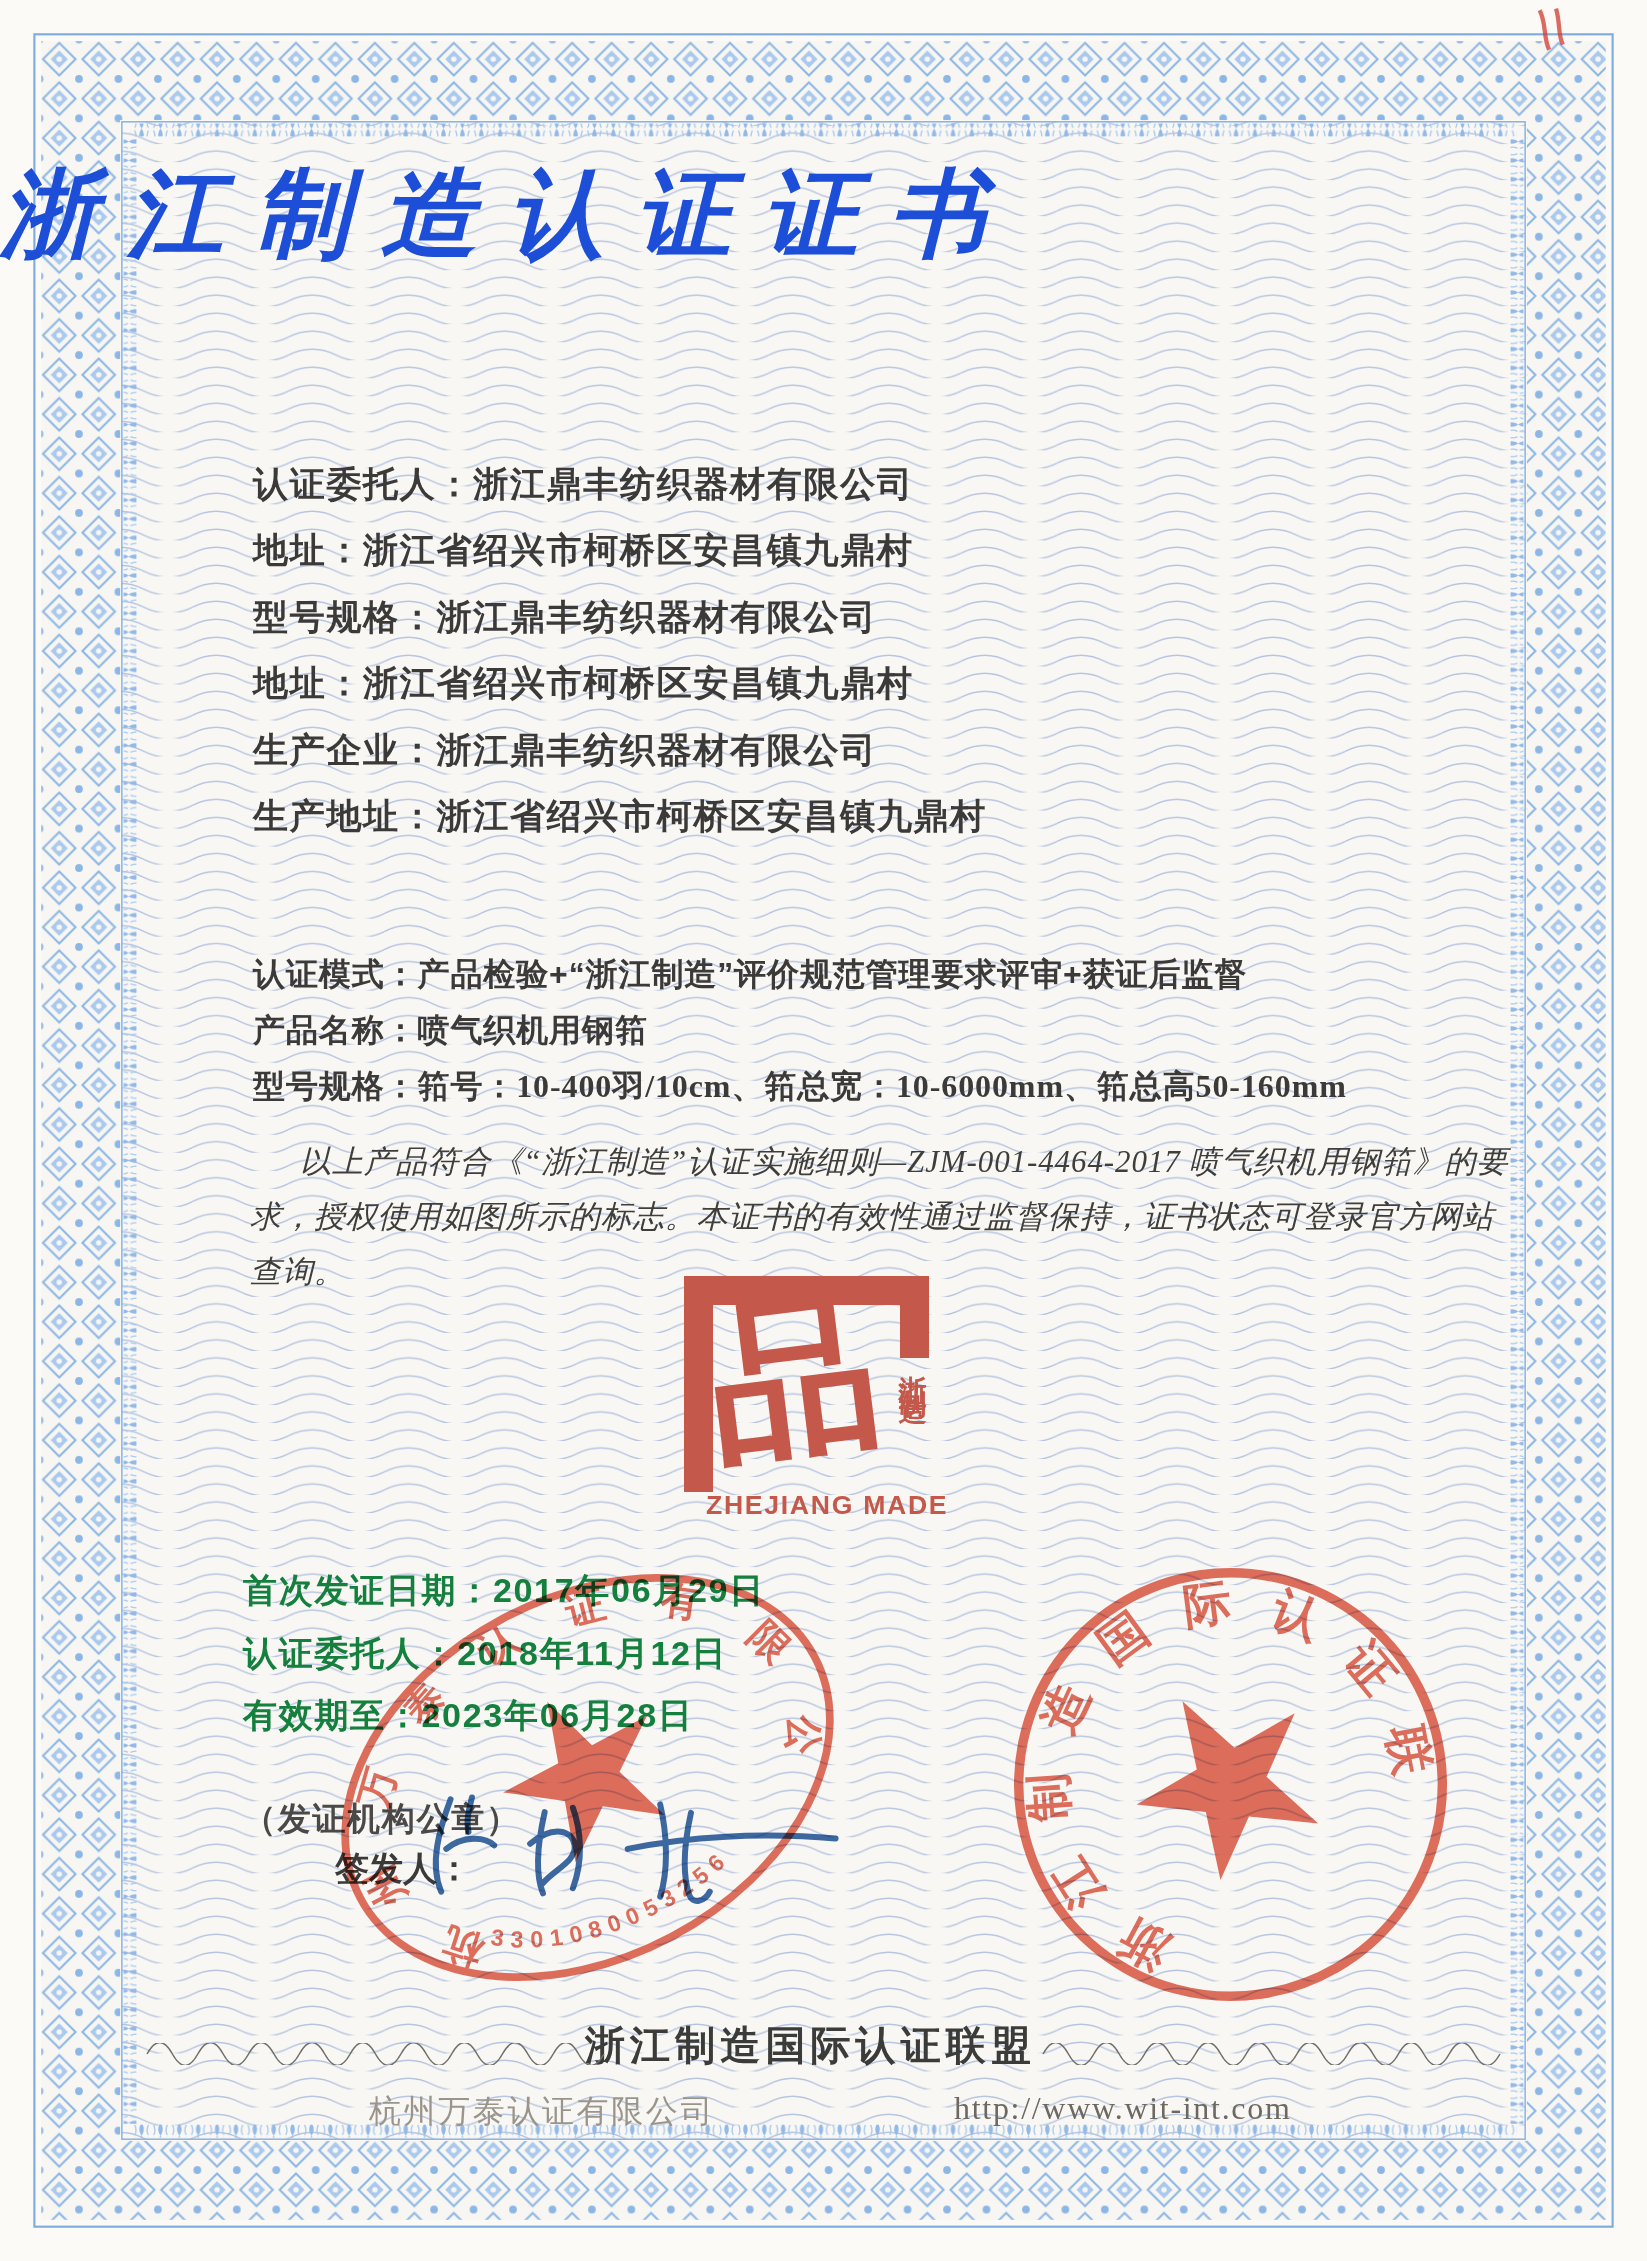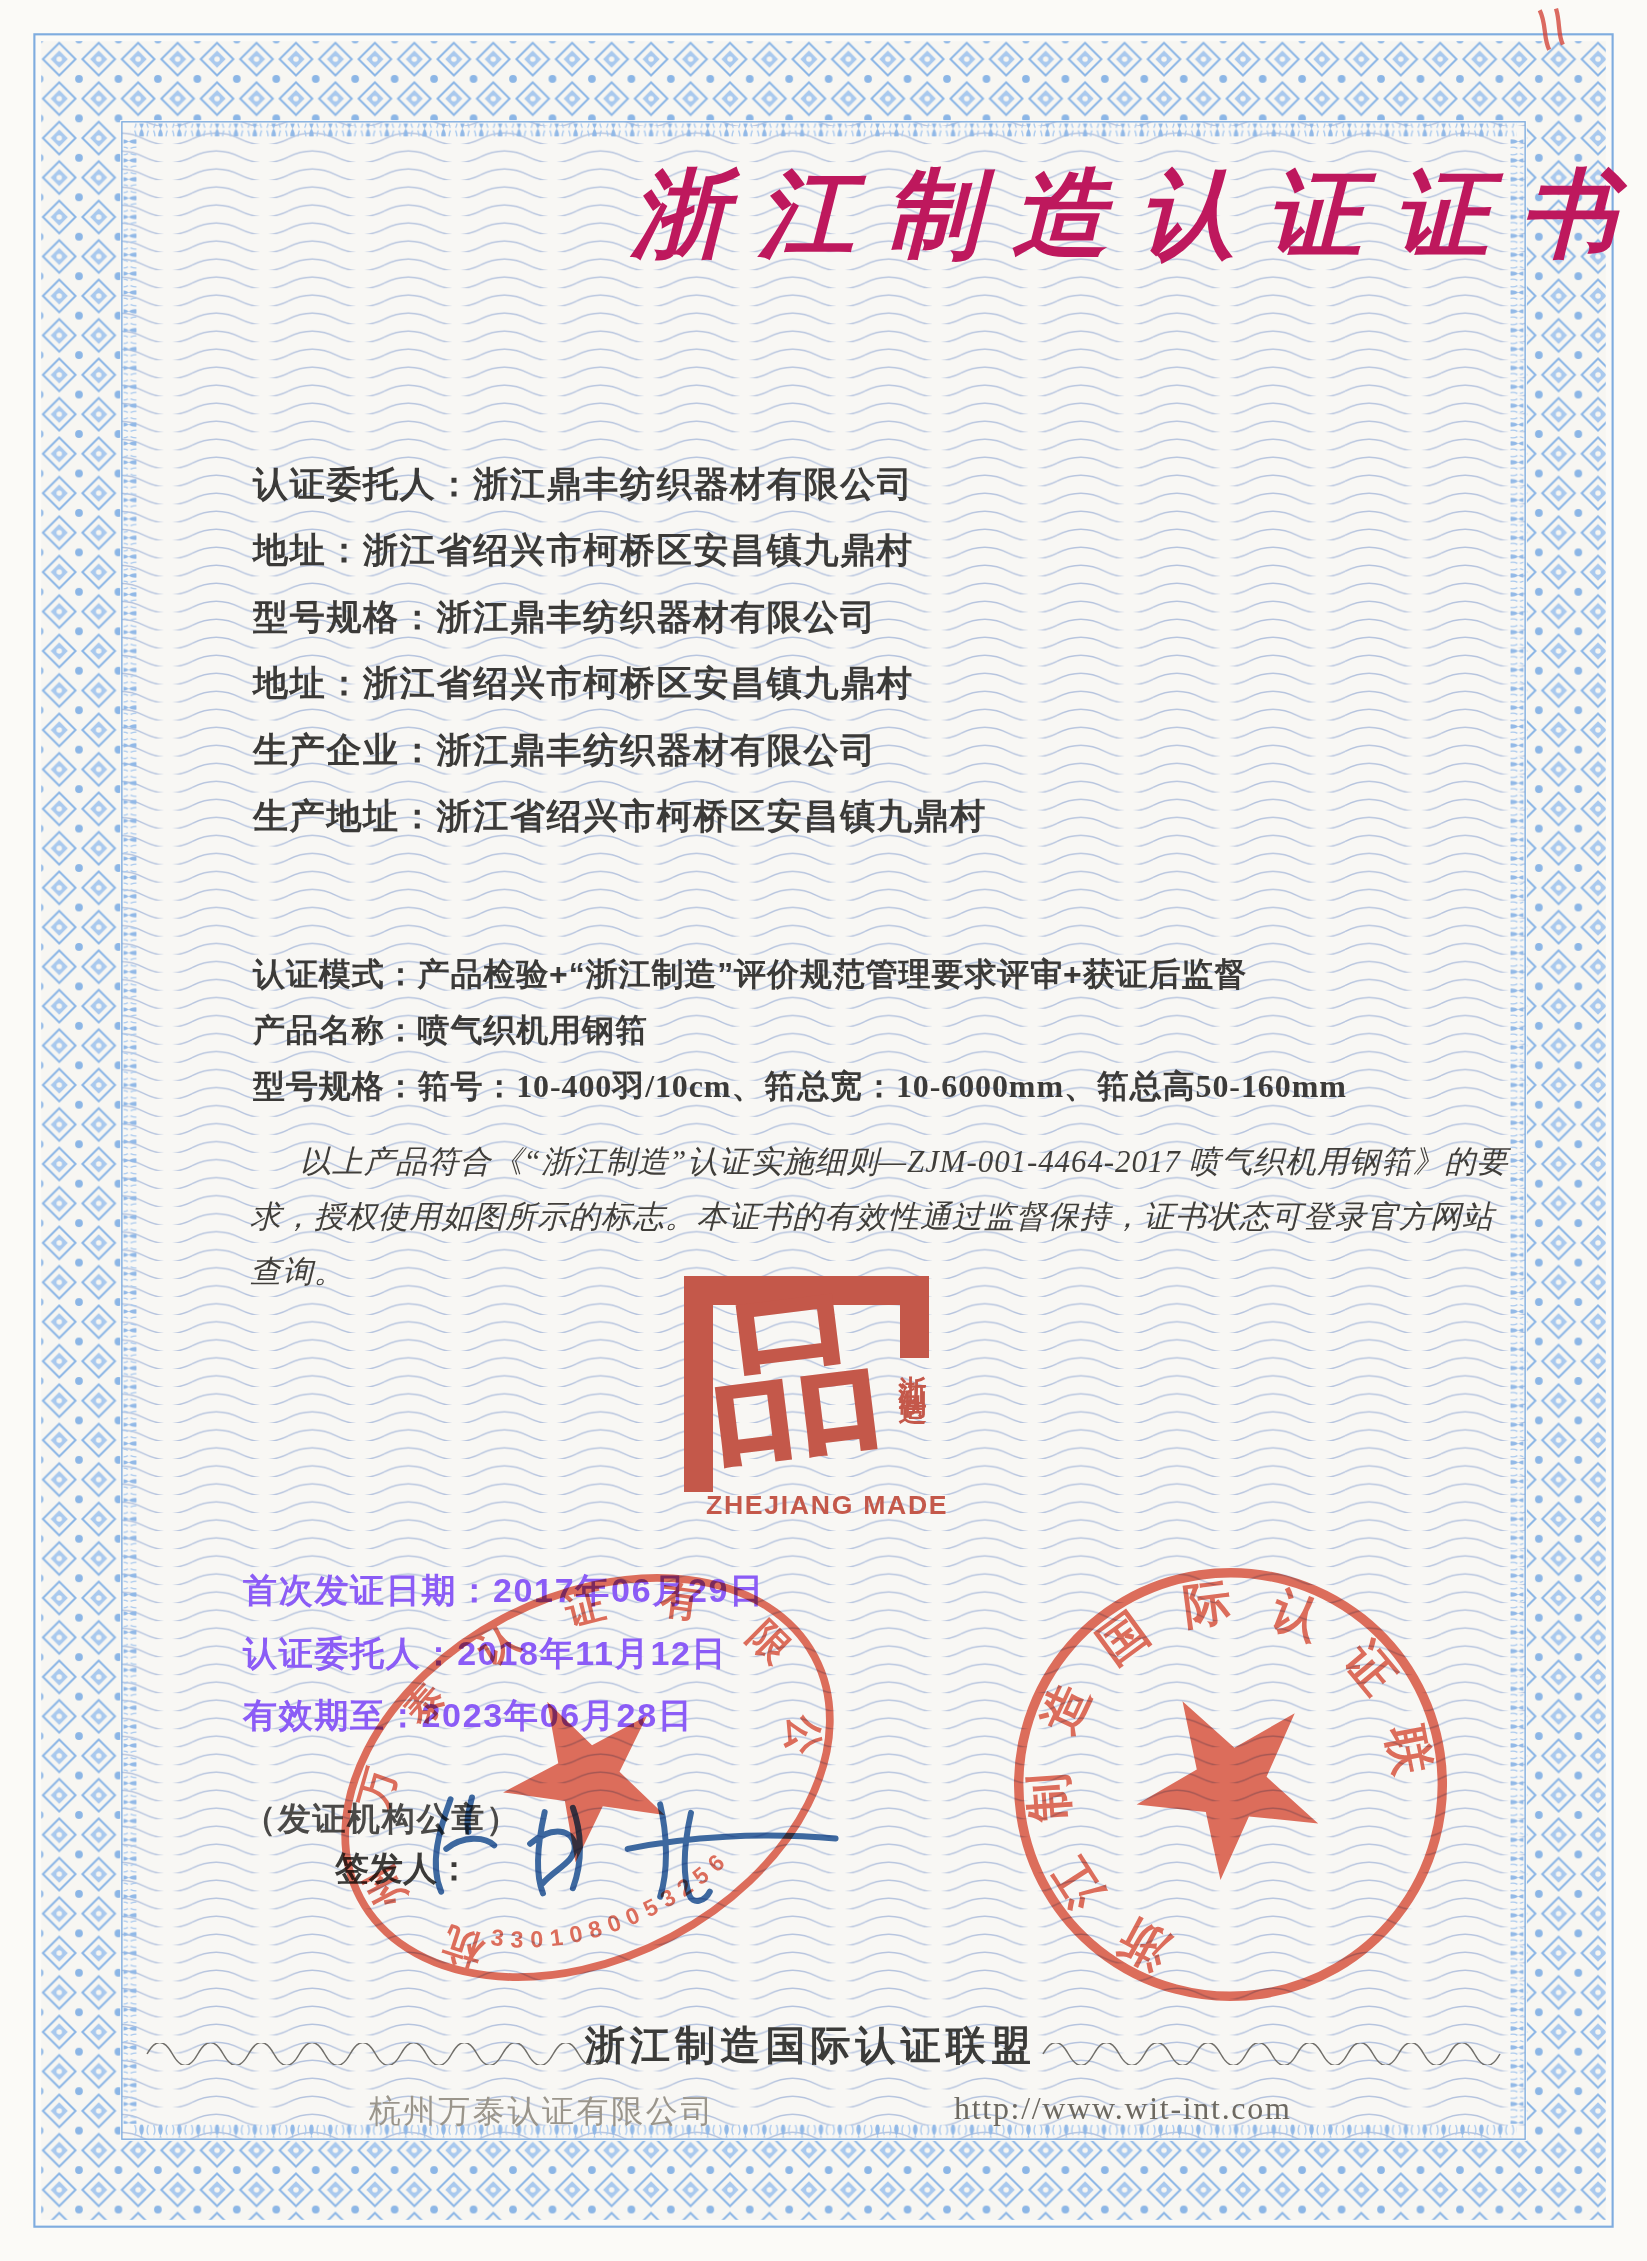--- a/index.html
+++ b/index.html
@@ -1,32 +1,32 @@
 <!DOCTYPE html>
 <html style="font-size:13.7px"><head>
 <meta charset="utf-8">
 <style>
   html,body{margin:0;padding:0;background:#e8e6e2;}
   .page{position:relative;width:1647px;height:2261px;background:#fbfaf7;overflow:hidden;
         font-family:"Liberation Sans",sans-serif;color:#3b3a37;}
   .abs{position:absolute;}
   .bg-svg{position:absolute;left:0;top:0;z-index:0;}
   .layer{position:absolute;left:0;top:0;width:100%;height:100%;z-index:2;}
-  .title{left:0;right:0;top:151px;text-align:right;
+  .title{left:0;right:0;top:151px;text-align:left;
          font-family:"DejaVu Serif",serif;font-style:italic;font-weight:700;
-         font-size:96px;letter-spacing:31px;color:#be185d;}
+         font-size:96px;letter-spacing:31px;color:#1d4ed8;}
   .certno{left:0;right:0;top:359px;text-align:center;font-weight:700;
           font-size:39px;letter-spacing:2.6px;color:#474645;}
   .infoline{left:253px;font-size:35px;font-weight:700;color:#3b3a38;letter-spacing:1.7px;}
   .detline{left:253px;font-size:32px;font-weight:700;color:#3b3a38;letter-spacing:0.9px;}
   .detline .val{font-family:"Liberation Serif",serif;font-weight:600;}
   .statement{left:250px;top:1134px;width:1261px;font-family:"Liberation Serif",serif;
              font-style:italic;font-size:31px;line-height:55px;color:#403e3a;
              text-indent:50px;letter-spacing:0.9px;}
-  .dateline{left:243px;font-size:34px;font-weight:700;color:#8b5cf6;letter-spacing:1.7px;}
+  .dateline{left:243px;font-size:34px;font-weight:700;color:#15803d;letter-spacing:1.7px;}
   .sealnote{left:243px;top:1760px;font-size:33px;font-weight:600;color:#4a4947;letter-spacing:1.7px;margin-top:37px;}
   .issuer{left:335px;top:1846px;font-size:34px;font-weight:700;color:#3b3a38;}
   
   .logo{left:684px;top:1276px;width:245px;height:250px;}
   .logo .bar{position:absolute;background:#c4584a;}
   .logo-glyph{position:absolute;left:24px;top:15.4px;font-family:"DejaVu Serif",serif;
               font-weight:700;font-size:170px;line-height:1;color:#c4584a;
               transform:rotate(-7deg);}
   .logo-vert{position:absolute;left:209px;top:77px;writing-mode:vertical-rl;
              font-size:28px;font-weight:700;color:#c4584a;letter-spacing:6.9px;}

